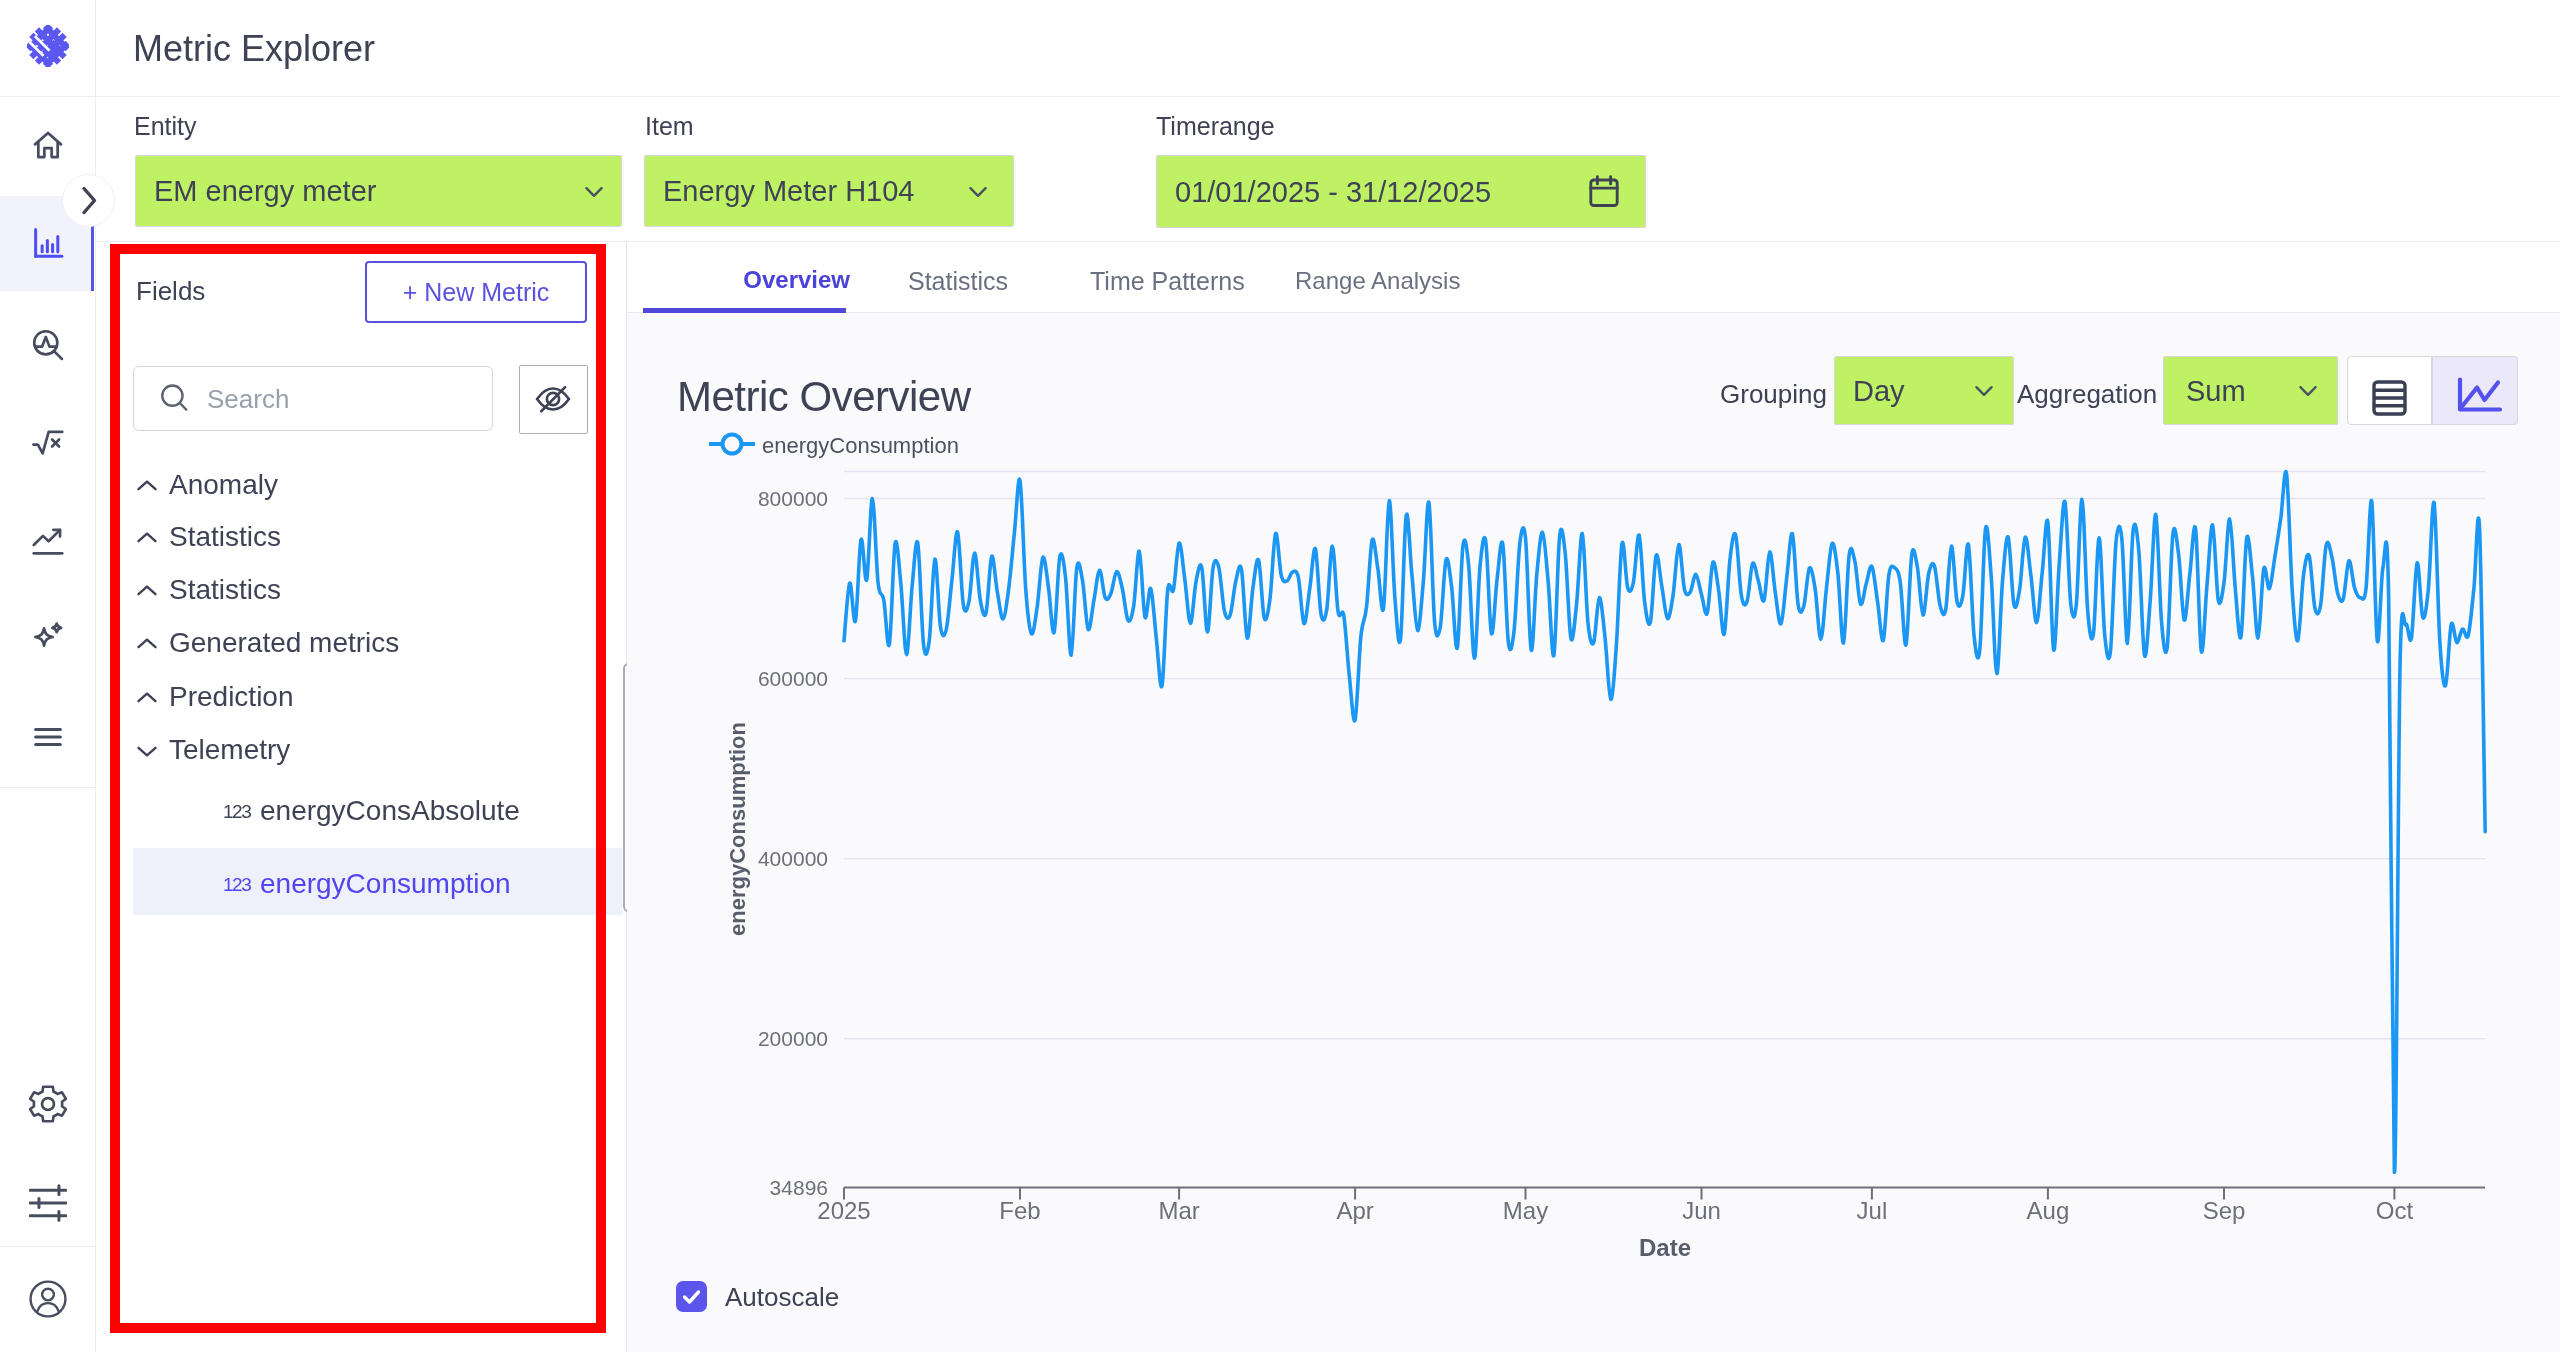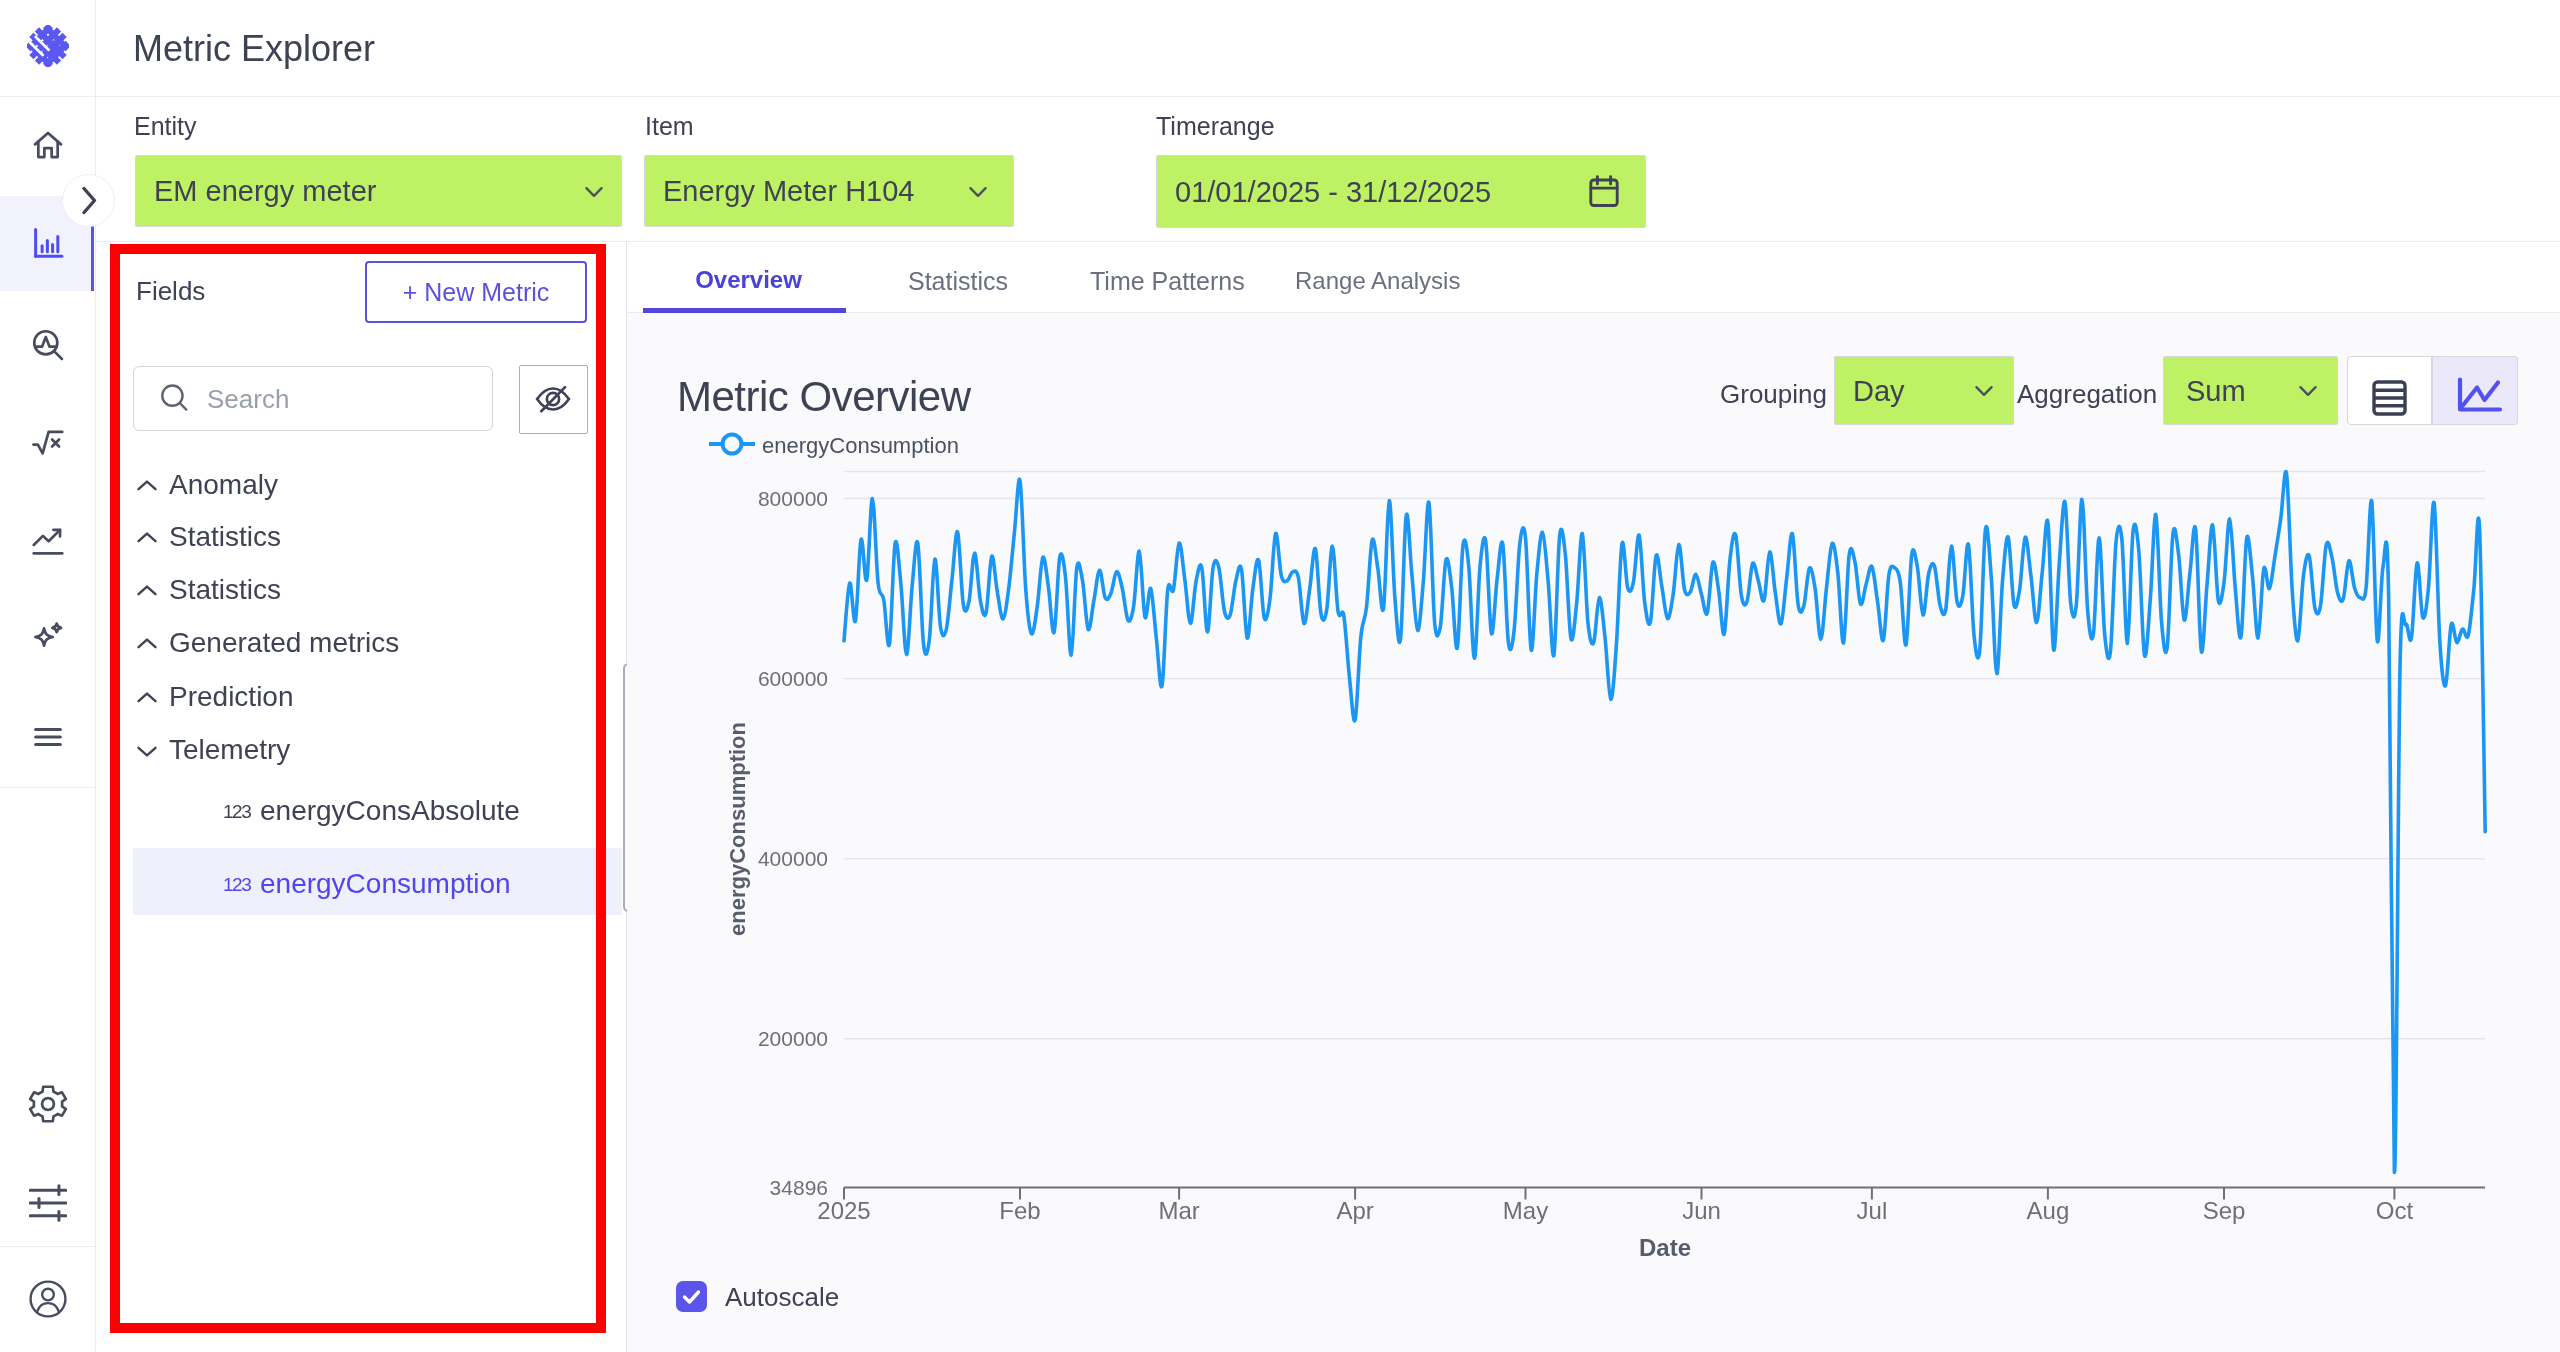--- a/index.html
+++ b/index.html
@@ -154,21 +154,21 @@
 <div class="ticon" style="left:223px;top:801px">123</div>
 <div class="trow" style="left:260px;top:795px">energyConsAbsolute</div>
 <div class="abs" style="left:133px;top:848px;width:489px;height:67px;background:#eef0fb"></div>
 <div class="ticon" style="left:223px;top:874px;color:#5145ee">123</div>
 <div class="trow" style="left:260px;top:868px;color:#5145ee">energyConsumption</div>
 <div class="abs" style="left:110px;top:244px;width:496px;height:1089px;border:10px solid #fb0201"></div>
 <div class="vline" style="left:626px;top:241px;height:1111px;background:#e4e4ea"></div>
 <div class="abs" style="left:623px;top:663px;width:11px;height:249px;border:2px solid #a9adbb;border-radius:7px;background:#fbfbfd"></div>
 <div class="abs" style="left:627px;top:313px;width:1933px;height:1039px;background:#fafafd"></div>
 <div class="hline" style="left:627px;top:312px;width:1933px;background:#e9e9ef"></div>
-<div class="abs" style="left:647px;top:266px;font-size:24px;font-weight:bold;color:#4a43d8;width:203px;text-align:center">Overview</div>
+<div class="abs" style="left:647px;top:266px;font-size:24px;font-weight:bold;color:#4a43d8;width:203px;text-align:right">Overview</div>
 <div class="abs" style="left:643px;top:308px;width:203px;height:4.5px;background:#5048d8"></div>
 <div class="abs" style="left:908px;top:267px;font-size:25px;color:#6b7080">Statistics</div>
 <div class="abs" style="left:1090px;top:267px;font-size:25px;color:#6b7080">Time Patterns</div>
 <div class="abs" style="left:1295px;top:267px;font-size:24px;color:#6b7080">Range Analysis</div>
 <div class="abs" style="left:677px;top:373px;font-size:42px;letter-spacing:-0.5px;color:#3d4254">Metric Overview</div>
 <div class="abs" style="left:1720px;top:379px;font-size:26px">Grouping</div>
 <div class="sel" style="left:1834px;top:356px;width:180px;height:69px">
     <span class="txt" style="font-size:29px">Day</span>
     <span class="chev" style="right:16px;top:21px"><svg viewBox="0 0 24 24" width="26" height="26" fill="none" stroke="#4b5162" stroke-width="2.2" stroke-linecap="round" stroke-linejoin="round">
         <path d="M5 8.5 L12 15.5 L19 8.5"></path>

